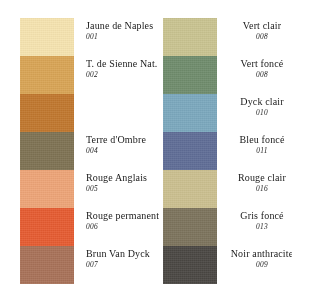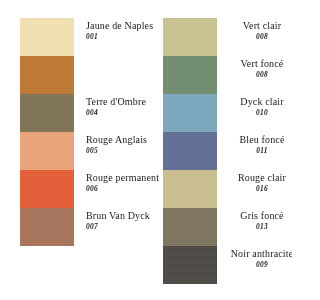--- a/index.html
+++ b/index.html
@@ -72,38 +72,44 @@
     white-space: nowrap;
     letter-spacing: 0.15px;
   }
 
   .swatch-code {
     font-style: italic;
     font-size: 7.4px;
     line-height: 11px;
     color: #1a1a1a;
     letter-spacing: 0.35px;
-    font-weight: bold;
   }
 </style>
 </head>
 <body>
 
 <div id="palette-chart">
 
   <div class="palette-column" id="column-left">
 
     <div class="swatch-row">
       <div class="swatch-chip" style="background-color: rgb(245, 227, 175);"></div>
       <div class="swatch-labels">
         <div class="swatch-name">Jaune de Naples</div>
         <div class="swatch-code">001</div>
       </div>
     </div>
 
+    <div class="swatch-row">
+      <div class="swatch-chip" style="background-color: rgb(216, 164, 85);"></div>
+      <div class="swatch-labels">
+        <div class="swatch-name">T. de Sienne Nat.</div>
+        <div class="swatch-code">002</div>
+      </div>
+    </div>
 
     <div class="swatch-row">
       <div class="swatch-chip" style="background-color: rgb(192, 119, 46);"></div>
     </div>
 
     <div class="swatch-row">
       <div class="swatch-chip" style="background-color: rgb(126, 114, 83);"></div>
       <div class="swatch-labels">
         <div class="swatch-name">Terre d'Ombre</div>
         <div class="swatch-code">004</div>

